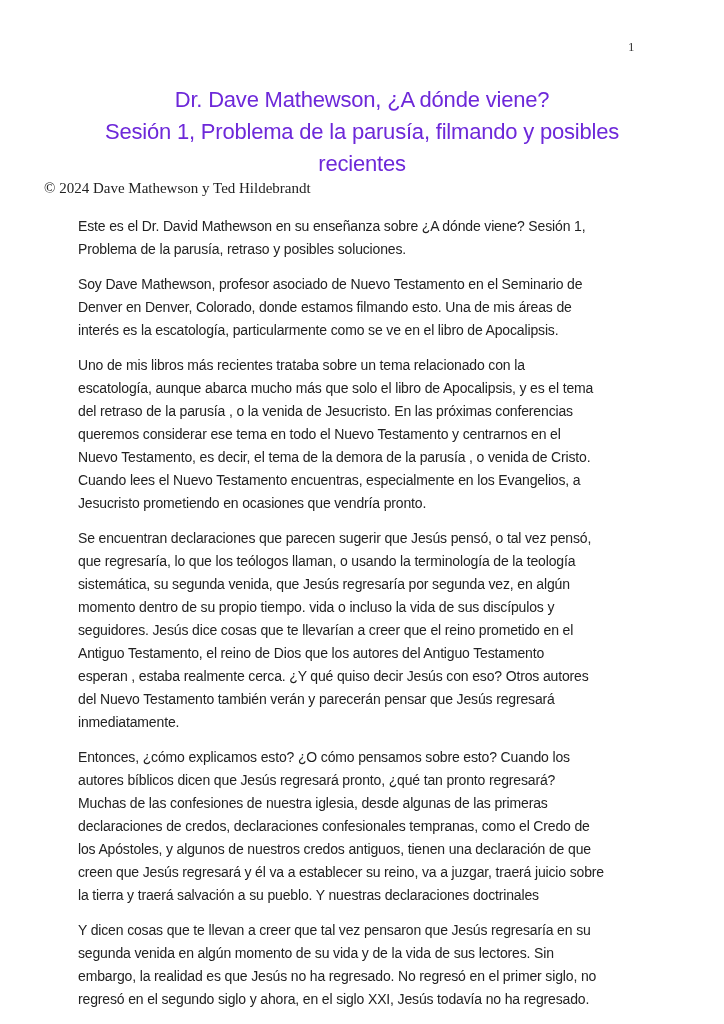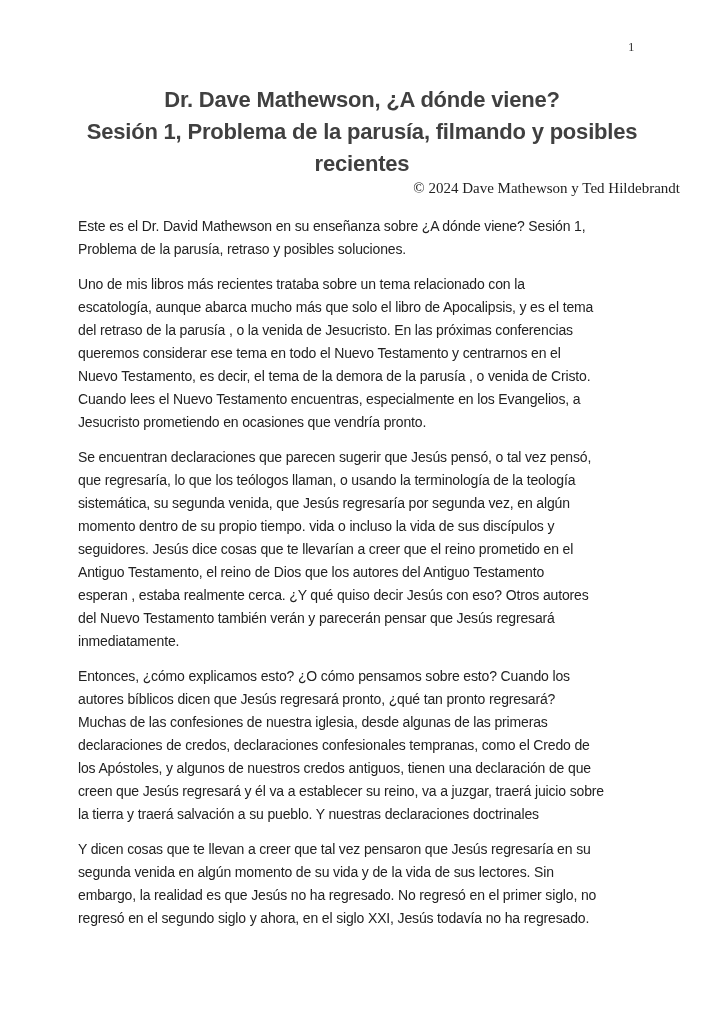--- a/index.html
+++ b/index.html
@@ -23,32 +23,32 @@
     font-family: "Liberation Serif", serif;
     font-size: 13px;
     color: #3a3a3a;
   }
   .title-block {
     position: absolute;
     top: 84px;
     left: 44px;
     width: 636px;
     text-align: center;
-    font-weight: 700;
+    font-weight: 400;
     font-size: 22px;
     line-height: 32px;
     letter-spacing: -0.2px;
-    color: #404040;
+    color: #6d28d9;
   }
   .copyright {
     position: absolute;
     top: 180px;
     left: 44px;
     width: 636px;
-    text-align: right;
+    text-align: left;
     font-family: "Liberation Serif", serif;
     font-size: 15px;
     color: #222222;
   }
   .doc-body {
     position: absolute;
     top: 215px;
     left: 78px;
     width: 620px;
     font-size: 14px;
@@ -69,21 +69,23 @@
 
   <div class="title-block">
     <div class="title-line">Dr. Dave Mathewson, ¿A dónde viene?</div>
     <div class="title-line">Sesión 1, Problema de la parusía, filmando y posibles</div>
     <div class="title-line">recientes</div>
   </div>
 
   <div class="copyright">© 2024 Dave Mathewson y Ted Hildebrandt</div>
 
   <div class="doc-body"><p class="para">Este es el Dr. David Mathewson en su enseñanza sobre ¿A dónde viene? Sesión 1,
-Problema de la parusía, retraso y posibles soluciones.</p><p class="para">Uno de mis libros más recientes trataba sobre un tema relacionado con la
+Problema de la parusía, retraso y posibles soluciones.</p><p class="para">Soy Dave Mathewson, profesor asociado de Nuevo Testamento en el Seminario de
+Denver en Denver, Colorado, donde estamos filmando esto. Una de mis áreas de
+interés es la escatología, particularmente como se ve en el libro de Apocalipsis.</p><p class="para">Uno de mis libros más recientes trataba sobre un tema relacionado con la
 escatología, aunque abarca mucho más que solo el libro de Apocalipsis, y es el tema
 del retraso de la parusía , o la venida de Jesucristo. En las próximas conferencias
 queremos considerar ese tema en todo el Nuevo Testamento y centrarnos en el
 Nuevo Testamento, es decir, el tema de la demora de la parusía , o venida de Cristo.
 Cuando lees el Nuevo Testamento encuentras, especialmente en los Evangelios, a
 Jesucristo prometiendo en ocasiones que vendría pronto.</p><p class="para">Se encuentran declaraciones que parecen sugerir que Jesús pensó, o tal vez pensó,
 que regresaría, lo que los teólogos llaman, o usando la terminología de la teología
 sistemática, su segunda venida, que Jesús regresaría por segunda vez, en algún
 momento dentro de su propio tiempo. vida o incluso la vida de sus discípulos y
 seguidores. Jesús dice cosas que te llevarían a creer que el reino prometido en el

